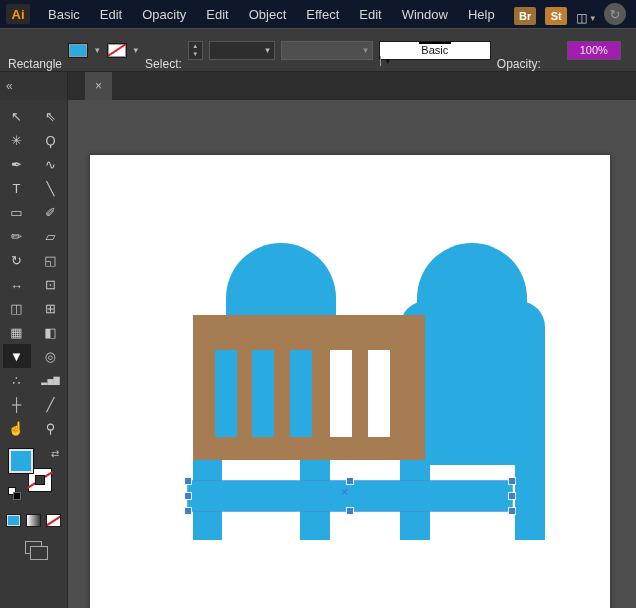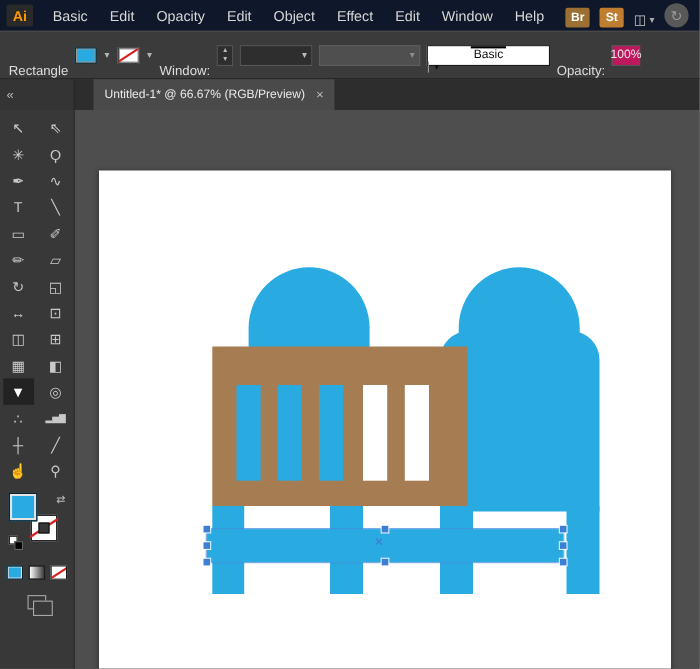--- a/index.html
+++ b/index.html
@@ -44,23 +44,23 @@
   .dd { height:19px; background:#2e2e2e; border:1px solid #565656; display:flex;
         align-items:center; justify-content:flex-end; color:#bbb; font-size:9px; padding:0 4px; }
   .dd.weight { width:66px; }
   .dd.profile { width:92px; background:#4f4f4f; border-color:#5d5d5d; color:#8d8d8d; }
   .brush { height:19px; width:112px; background:#fff; border:1px solid #1c1c1c;
            display:flex; align-items:center; color:#111; font-size:11px;flex-direction:column; }
   .brush .line { width:32px; height:2px; background:#000; margin:0 5px; flex:0 0 auto; }
   .brush .bval { flex:1; }
   .brush .bchev { width:15px; align-self:stretch; display:flex; align-items:center;
                   justify-content:center; border-left:1px solid #999; font-size:9px; }
-  .opacity-field { width:26px; height:19px; background:#be185d; border:1px solid #565656;
+  .opacity-field { width:54px; height:19px; background:#a21caf; border:1px solid #565656;
                    color:#e8e8e8; font-size:11px; display:flex; align-items:center;
-                   justify-content:center; }
+                   justify-content:center;margin-left:20px; }
 
   
   .tabrow { flex:0 0 28px; display:flex; background:#2d2d2d; }
   .tool-header { flex:0 0 68px; background:#343434; color:#b8b8b8; font-size:12px;
                  display:flex; align-items:center; padding-left:6px;
                  border-right:1px solid #262626; }
   .tab { margin-left:17px; background:#4a4a4a; color:#e8e8e8; font-size:11px;
          display:flex; align-items:center; padding:0 10px; gap:10px; }
   .tab-close { color:#bdbdbd; font-size:12px; }
 
@@ -155,21 +155,21 @@
       <span class="sync">↻</span>
     </div>
   </div>
 
   <div class="controlbar">
     <span class="cb-label">Rectangle</span>
     <span class="swatch fill"></span>
     <span class="chev-btn">▾</span>
     <span class="swatch none"></span>
     <span class="chev-btn">▾</span>
-    <span class="cb-label">Window:</span>
+    <span class="cb-label">Select:</span>
     <span class="spinner">
       <span>▴</span>
       <span>▾</span>
     </span>
     <span class="dd weight">
       <span>▾</span>
     </span>
     <span class="dd profile">
       <span>▾</span>
     </span>
@@ -178,21 +178,20 @@
       <span class="bval">Basic</span>
       <span class="bchev">▾</span>
     </span>
     <span class="cb-label">Opacity:</span>
     <span class="opacity-field">100%</span>
   </div>
 
   <div class="tabrow">
     <div class="tool-header">«</div>
     <div class="tab">
-      <span>Untitled-1* @ 66.67% (RGB/Preview)</span>
       <span class="tab-close">×</span>
     </div>
   </div>
 
   <div class="workspace">
 
     <div class="toolbar">
       <div class="tools">
         <div class="tool">↖</div>
         <div class="tool">⇖</div>

